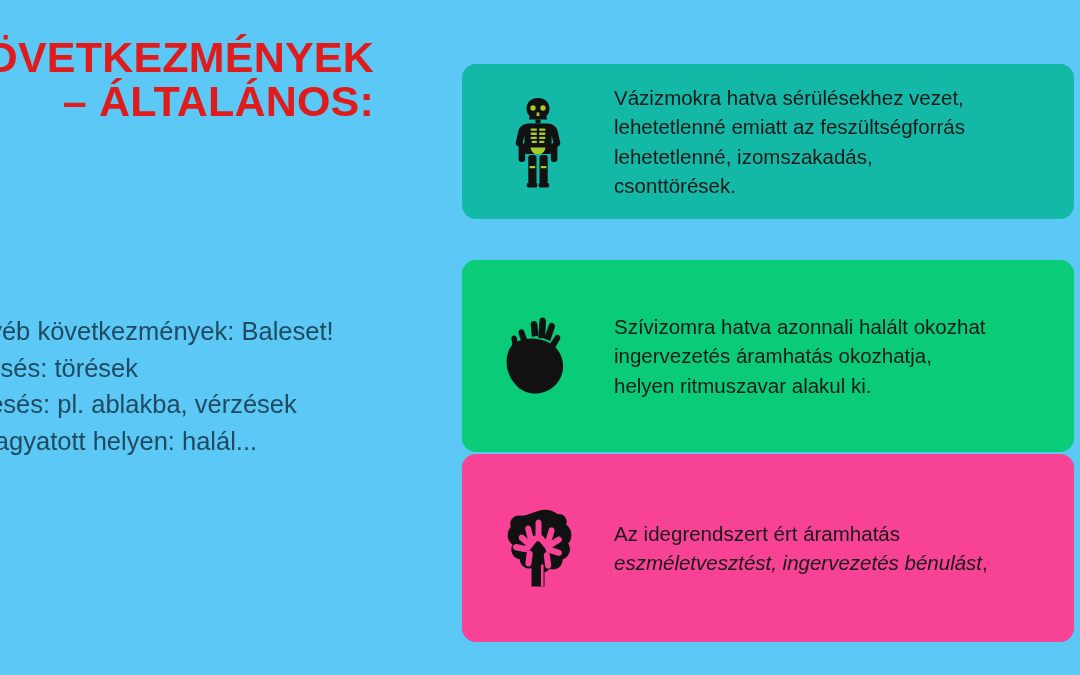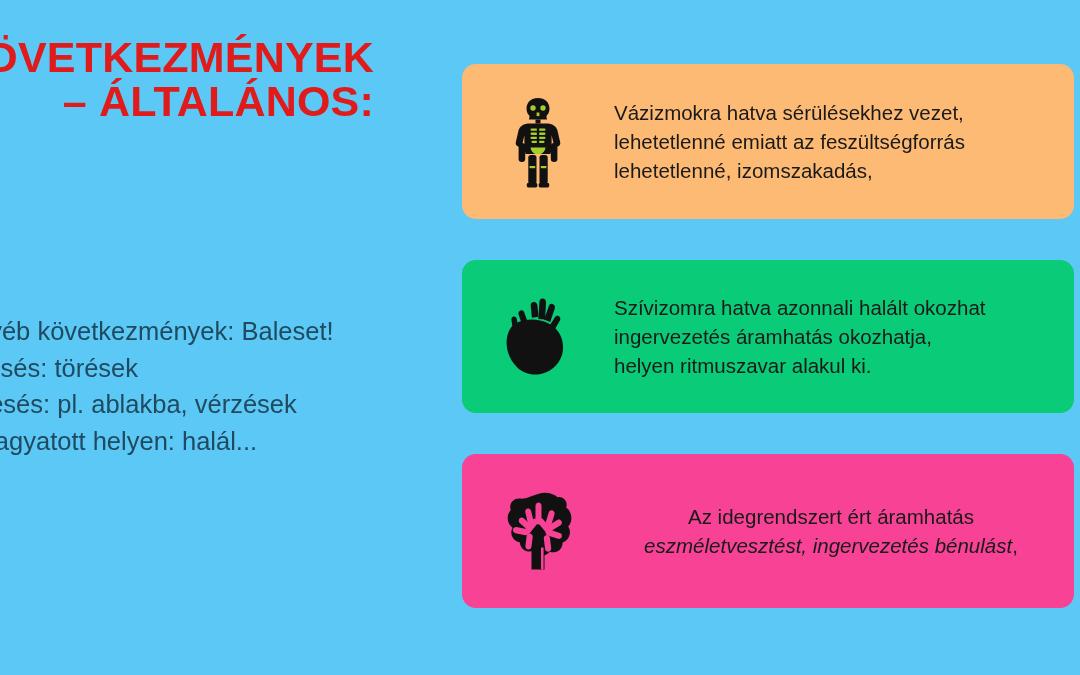--- a/index.html
+++ b/index.html
@@ -53,23 +53,23 @@
   
   .card {
     position: absolute;
     left: 462px;
     width: 612px;
     border-radius: 14px;
     display: flex;
     align-items: center;
     box-sizing: border-box;
   }
-  .card-green  { top: 64px;  height: 155px; background: #fdba74; }
-  .card-teal   { top: 260px; height: 153px; background: #0acb78; justify-content: space-between; }
-  .card-pink   { top: 454px; height: 154px; background: #f74295; text-align: center; }
+  .card-green  { top: 64px;  height: 155px; background: #14b8a6; }
+  .card-teal   { top: 260px; height: 192px; background: #0acb78; justify-content: space-between; }
+  .card-pink   { top: 454px; height: 188px; background: #f74295; }
 
   .icon-wrap {
     flex: 0 0 auto;
     width: 152px;
     display: flex;
     align-items: center;
     justify-content: center;
   }
   .icon-wrap svg { display: block; }
 
@@ -132,20 +132,21 @@
 
           <rect x="8.6" y="47" width="6.6" height="19" rx="3.2"></rect>
           <rect x="40.8" y="47" width="6.6" height="19" rx="3.2"></rect>
         </g>
       </svg>
     </div>
     <div class="card-text">
       <span class="ln"><span>Vázizmokra hatva sérülésekhez vezet,</span></span>
       <span class="ln"><span>lehetetlenné emiatt az feszültségforrás</span></span>
       <span class="ln"><span>lehetetlenné, izomszakadás,</span></span>
+      <span class="ln"><span>csonttörések.</span></span>
     </div>
   </div>
 
   <div class="card card-teal">
     <div class="icon-wrap">
       <svg width="74" height="82" viewBox="0 0 74 82" aria-hidden="true">
         <g fill="#111111">
 
           <path d="M33 6c1.9 0 3.2 1.4 3.4 3.3l1.1 11.5-6.6.9-1.2-12.3C29.5 7.5 31 6 33 6z"></path>
           <path d="M41.5 2.5c2.1 0 3.6 1.6 3.5 3.7l-.9 17.2-6.8-.5 1.1-17C38.5 3.9 39.6 2.5 41.5 2.5z"></path>

